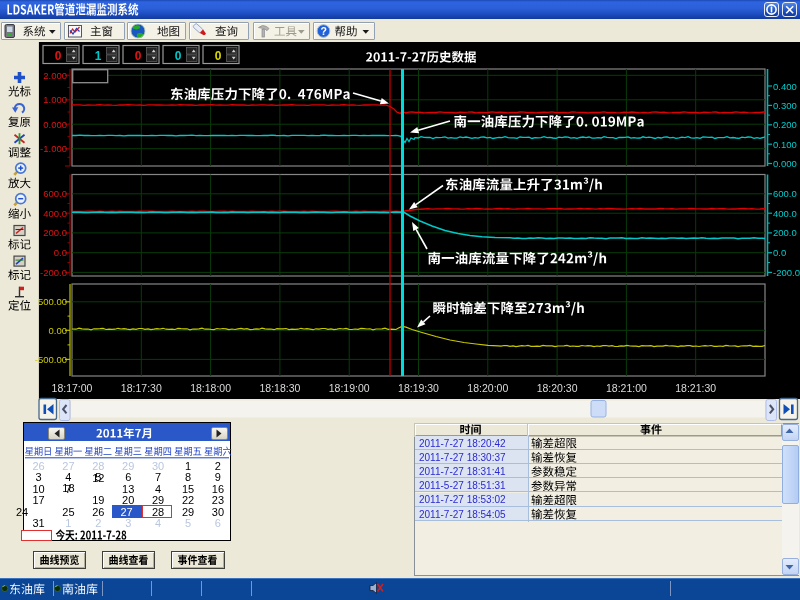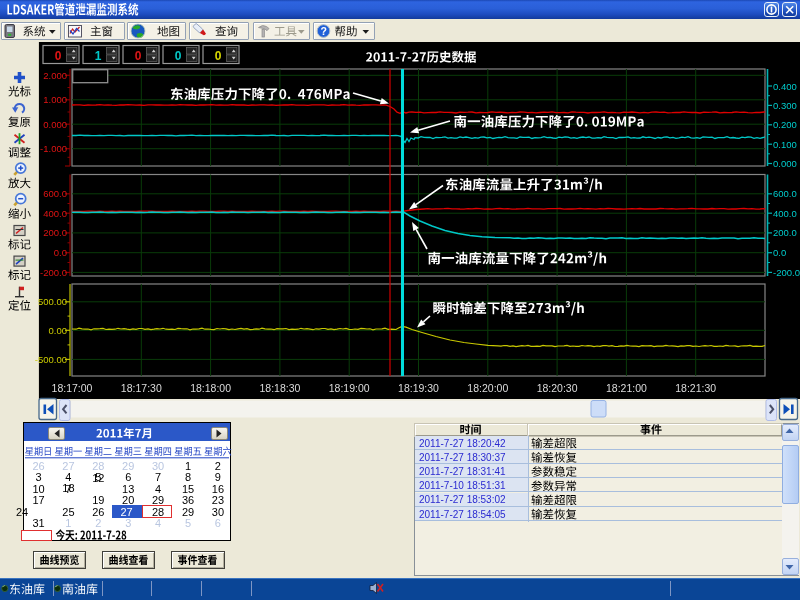--- a/index.html
+++ b/index.html
@@ -69,21 +69,21 @@
     <div class="cd" style="left:83.3px;top:472px;color:#000">12</div>
     <div class="cd" style="left:113.2px;top:482.5px;color:#000">13</div>
     <div class="cd" style="left:143.1px;top:482.5px;color:#000">4</div>
     <div class="cd" style="left:173.0px;top:482.5px;color:#000">15</div>
     <div class="cd" style="left:202.9px;top:482.5px;color:#000">16</div>
     <div class="cd" style="left:23.5px;top:494.0px;color:#000">17</div>
     <div class="cd" style="left:53.4px;top:482px;color:#000">18</div>
     <div class="cd" style="left:83.3px;top:494.0px;color:#000">19</div>
     <div class="cd" style="left:113.2px;top:494.0px;color:#000">20</div>
     <div class="cd" style="left:143.1px;top:494.0px;color:#000">29</div>
-    <div class="cd" style="left:173.0px;top:494.0px;color:#000">36</div>
+    <div class="cd" style="left:173.0px;top:494.0px;color:#000">22</div>
     <div class="cd" style="left:202.9px;top:494.0px;color:#000">23</div>
     <div class="cd" style="left:7px;top:505.5px;color:#000">24</div>
     <div class="cd" style="left:53.4px;top:505.5px;color:#000">25</div>
     <div class="cd" style="left:83.3px;top:505.5px;color:#000">26</div>
     <div class="cd" style="left:113.2px;top:505.5px;color:#fff">27</div>
     <div class="cd" style="left:143.1px;top:505.5px;color:#000">28</div>
     <div class="cd" style="left:173.0px;top:505.5px;color:#000">29</div>
     <div class="cd" style="left:202.9px;top:505.5px;color:#000">30</div>
     <div class="cd" style="left:23.5px;top:517.0px;color:#000">31</div>
     <div class="cd" style="left:53.4px;top:517.0px;color:#b9c6e0">1</div>
@@ -106,21 +106,21 @@
     <div class="tcol1" style="top:435.7px"></div>
     <div class="ttime" style="top:437.5px">2011-7-27 18:20:42</div>
     <div class="trow" style="top:449.9px"></div>
     <div class="tcol1" style="top:449.9px"></div>
     <div class="ttime" style="top:451.7px">2011-7-27 18:30:37</div>
     <div class="trow" style="top:464.1px"></div>
     <div class="tcol1" style="top:464.1px"></div>
     <div class="ttime" style="top:465.9px">2011-7-27 18:31:41</div>
     <div class="trow" style="top:478.3px"></div>
     <div class="tcol1" style="top:478.3px"></div>
-    <div class="ttime" style="top:480.1px">2011-7-10 18:51:31</div>
+    <div class="ttime" style="top:480.1px">2011-5-27 18:51:31</div>
     <div class="trow" style="top:492.5px"></div>
     <div class="tcol1" style="top:492.5px"></div>
     <div class="ttime" style="top:494.3px">2011-7-27 18:53:02</div>
     <div class="trow" style="top:506.7px"></div>
     <div class="tcol1" style="top:506.7px"></div>
     <div class="ttime" style="top:508.5px">2011-7-27 18:54:05</div>
 <div class="tdiv"></div>
 <div class="abs" id="tsb"></div>
 <div class="sbb" style="top:423.8px"></div>
 <div class="abs" id="sbthumb"></div>

